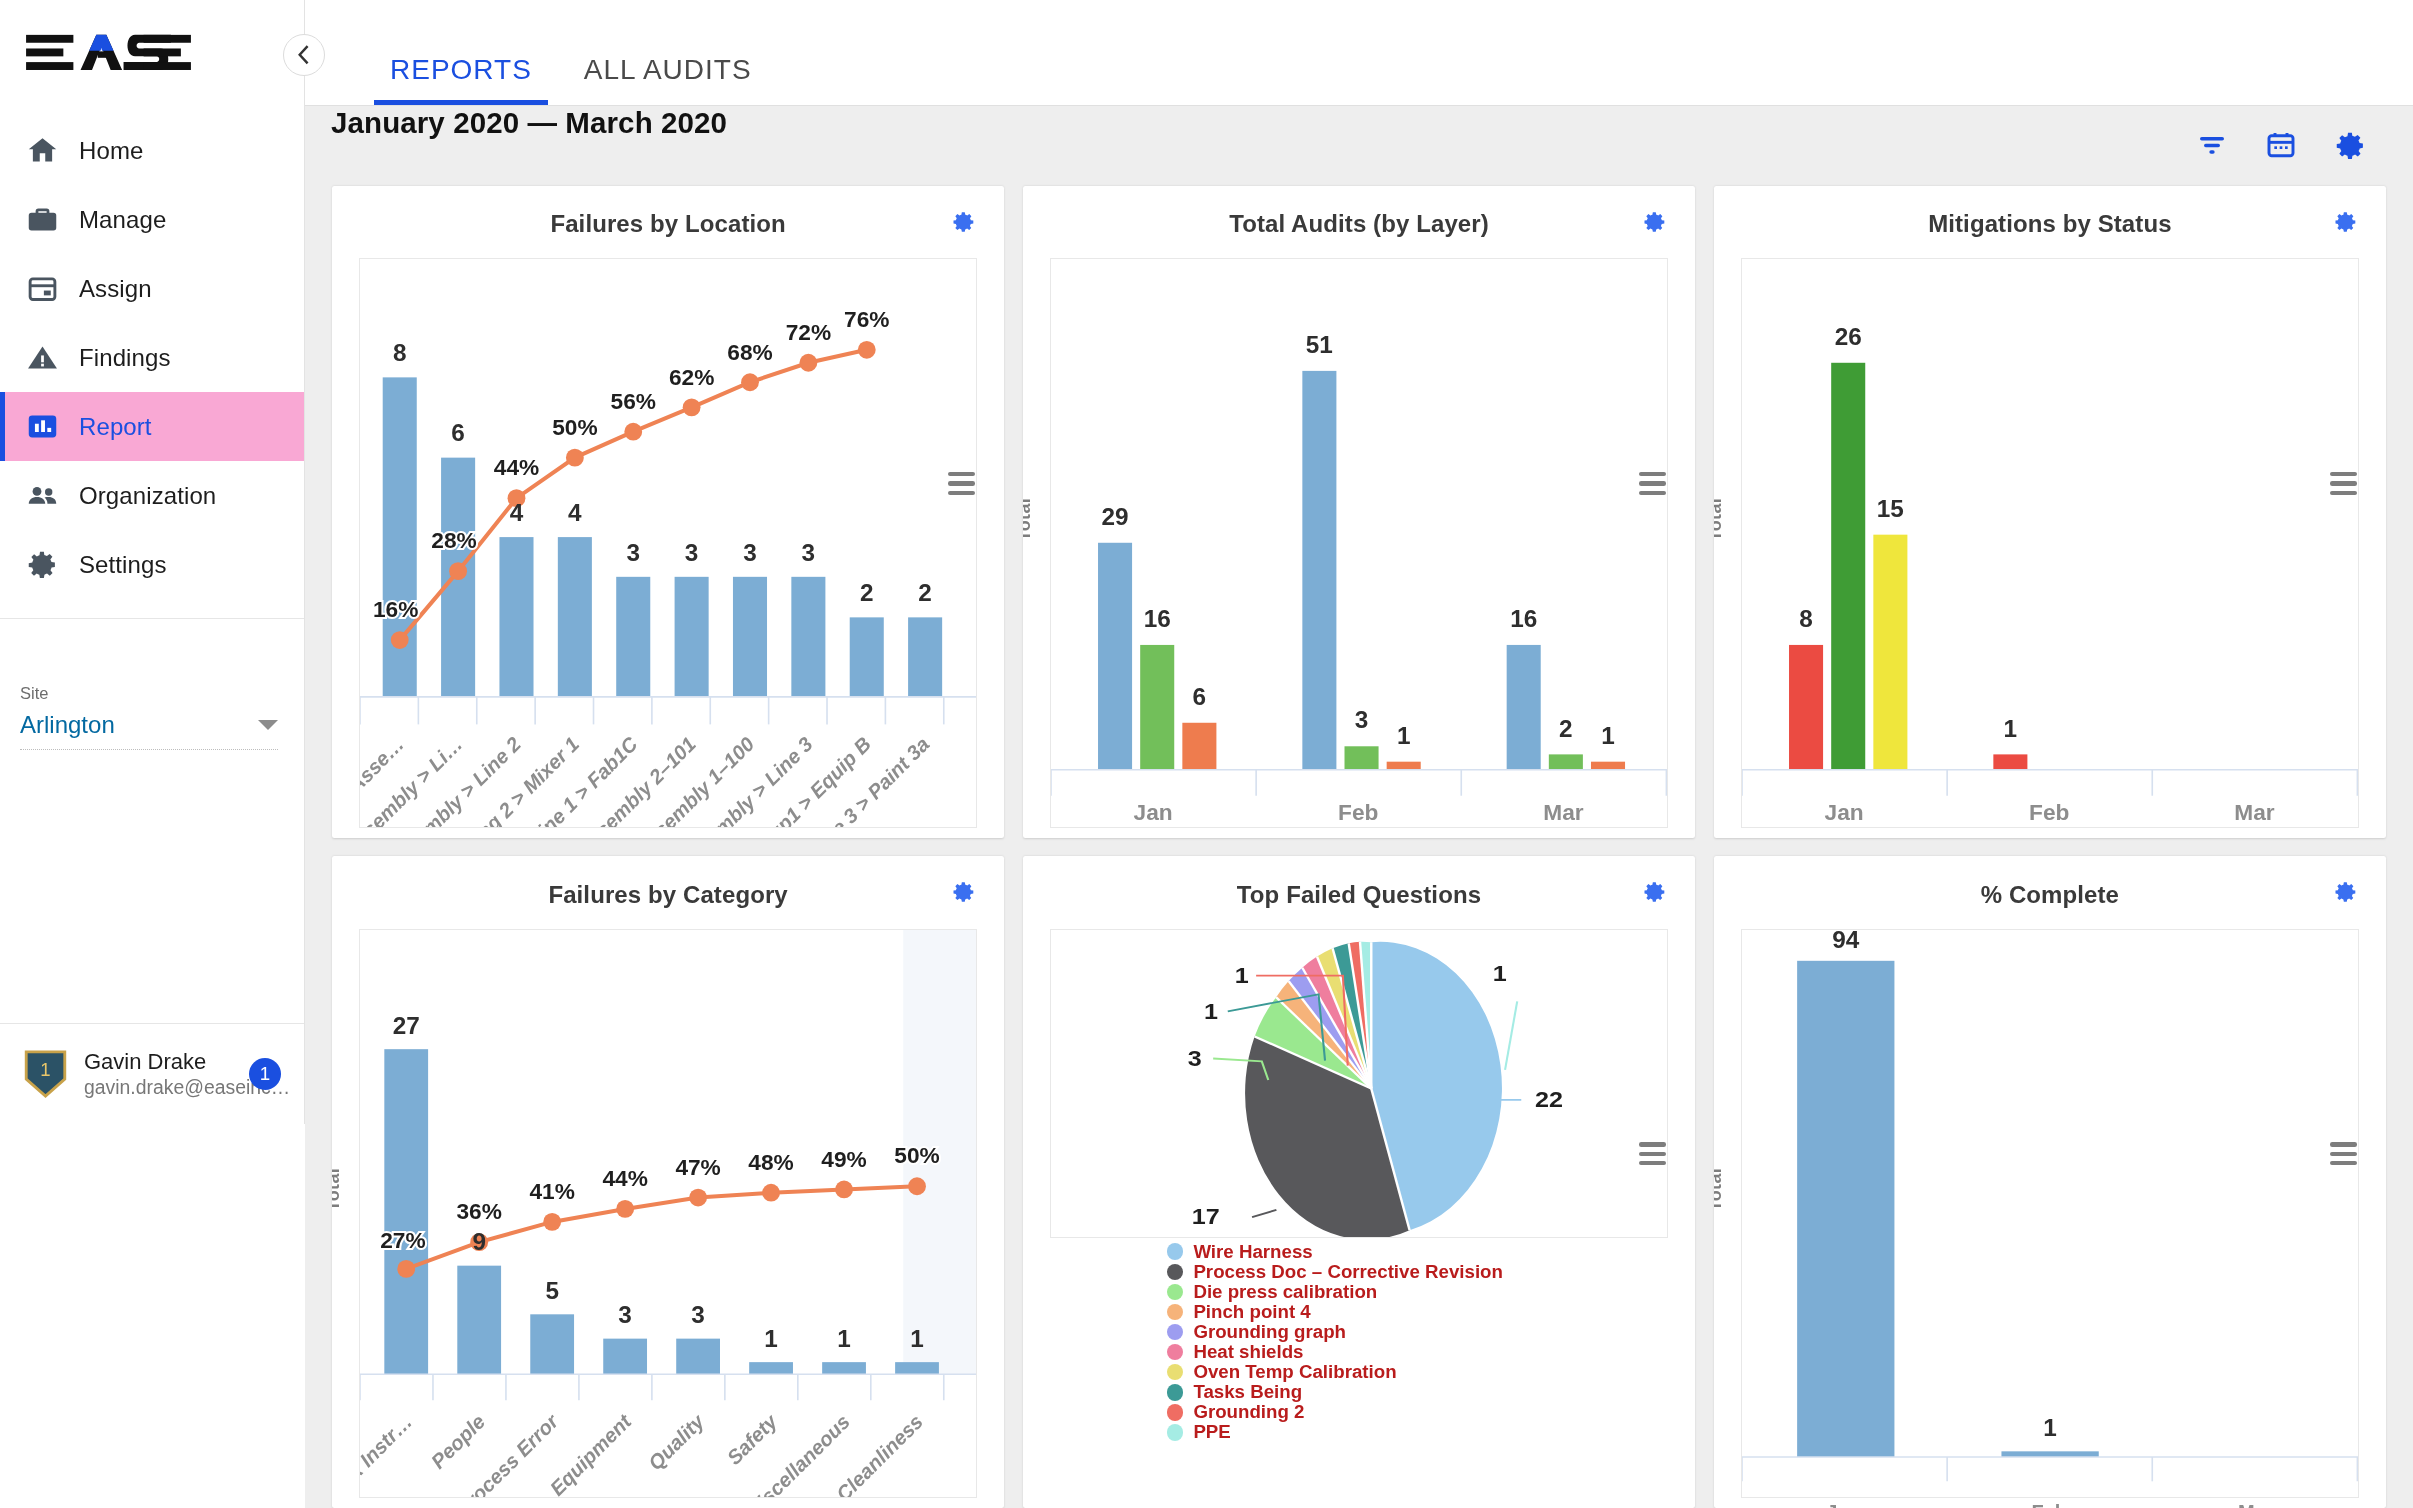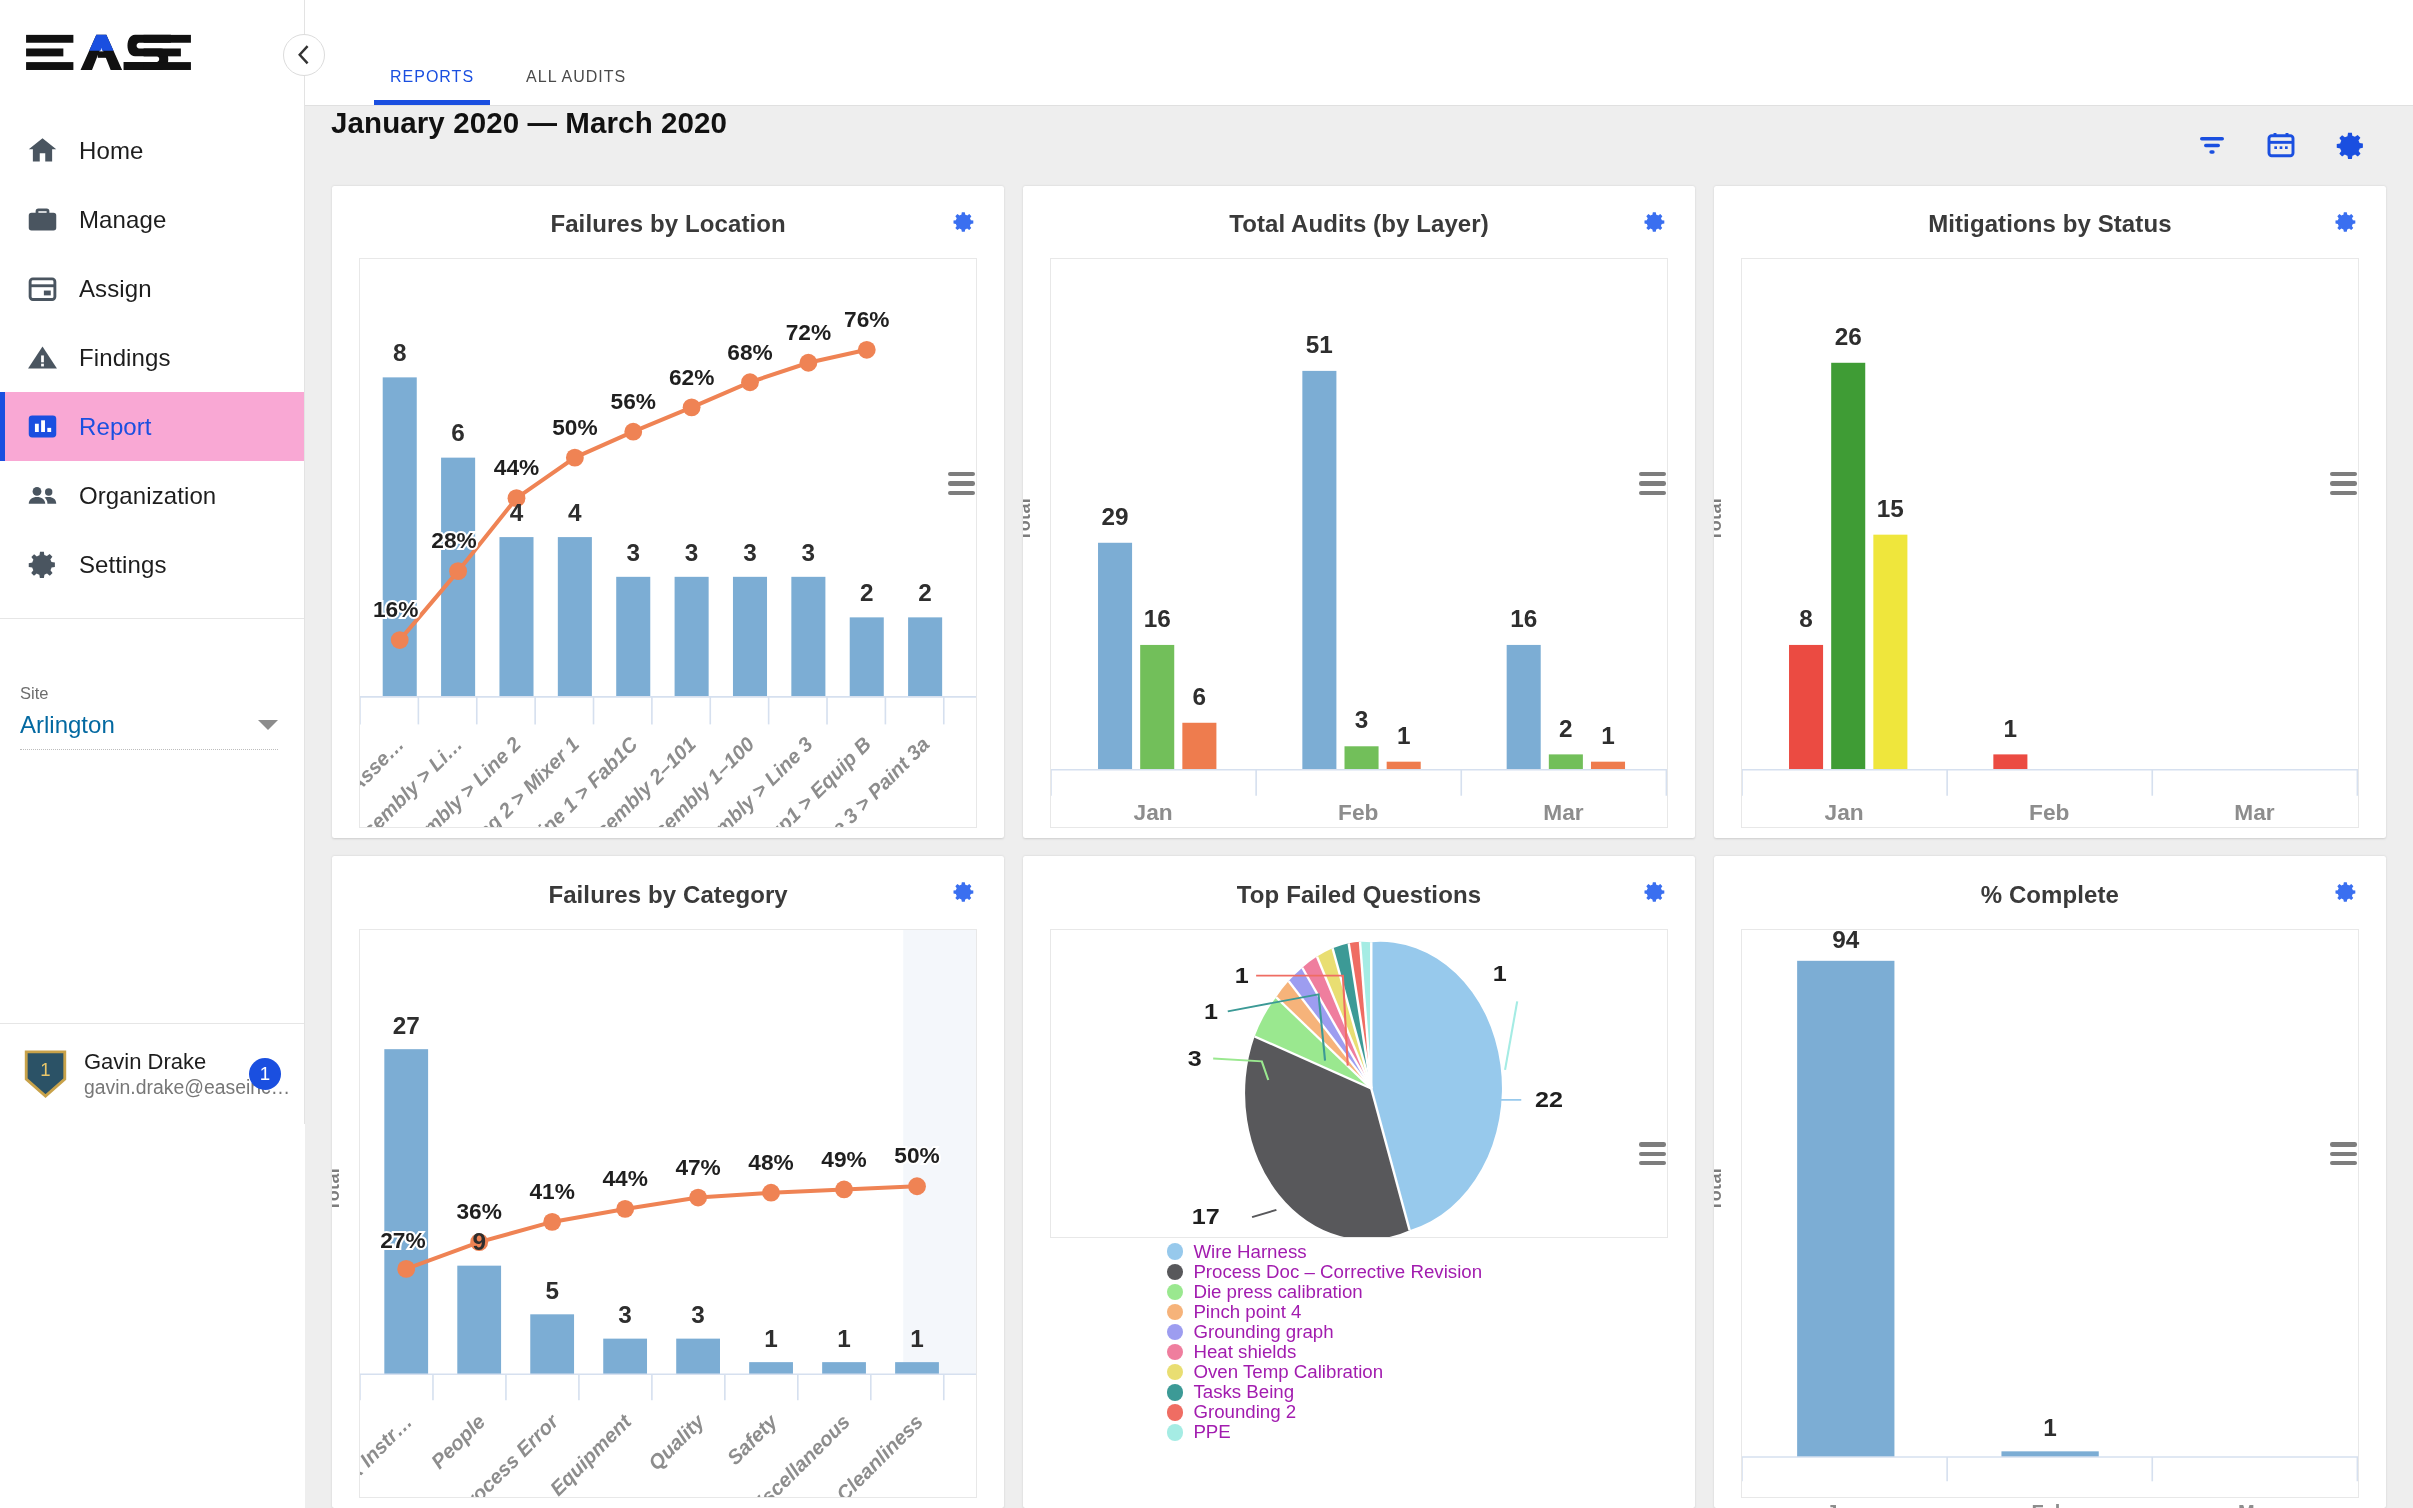--- a/index.html
+++ b/index.html
@@ -65,21 +65,21 @@
     z-index:5; cursor:pointer;
   }
 
   
   .main { flex:1; height:1508px; display:flex; flex-direction:column; background:#eeeeee; min-width:0; }
   .tabs {
     height:106px; background:#fff; display:flex; align-items:flex-end;
     padding-left:69px; border-bottom:0.7px solid #e0e0e0; flex:none;
   }
   .tab {
-    font-size:16px; letter-spacing:1px; color:#4a4a4a; padding:0 16px 18.7px 16px;
+    font-size:28px; letter-spacing:1px; color:#4a4a4a; padding:0 16px 18.7px 16px;
     margin-right:20px; position:relative; cursor:pointer; font-weight:400;
   }
   .tab.active { color:#1a4fe0; }
   .tab.active:after {
     content:""; position:absolute;left:0;right:0;bottom:0;height:5px;background:#1a4fe0;
   }
 
   .page-head {
     height:80px; display:flex; justify-content:space-between;
     padding:0 46px 0 26px; flex:none;border-radius:26px;
@@ -115,21 +115,21 @@
   .legend {
     display:flex; align-items:center; justify-content:center; gap:39px;
     padding:11.5px 0 18.7px 0; flex:none;
   }
 
   .legend-col {
     padding:4.3px 0 0 144px; flex:none; display:flex; flex-direction:column; gap:0.7px;
   }
   .legend-col .li { display:flex; align-items:center; gap:10px; height:19.4px; }
   .legend-col .dot { width:16.5px;height:16.5px;border-radius:50%; flex:none; }
-  .legend-col .lt { font-size:18.7px; color:#a21caf; font-weight:400; white-space:nowrap; }
+  .legend-col .lt { font-size:18.7px; color:#b91c1c; font-weight:700; white-space:nowrap; }
 </style>
 </head>
 <body>
 
 <div class="app">
 
   <aside class="sidebar">
 
     <div class="brand">
       <svg width="165" height="43" viewBox="0 0 230 60" aria-hidden="true">

